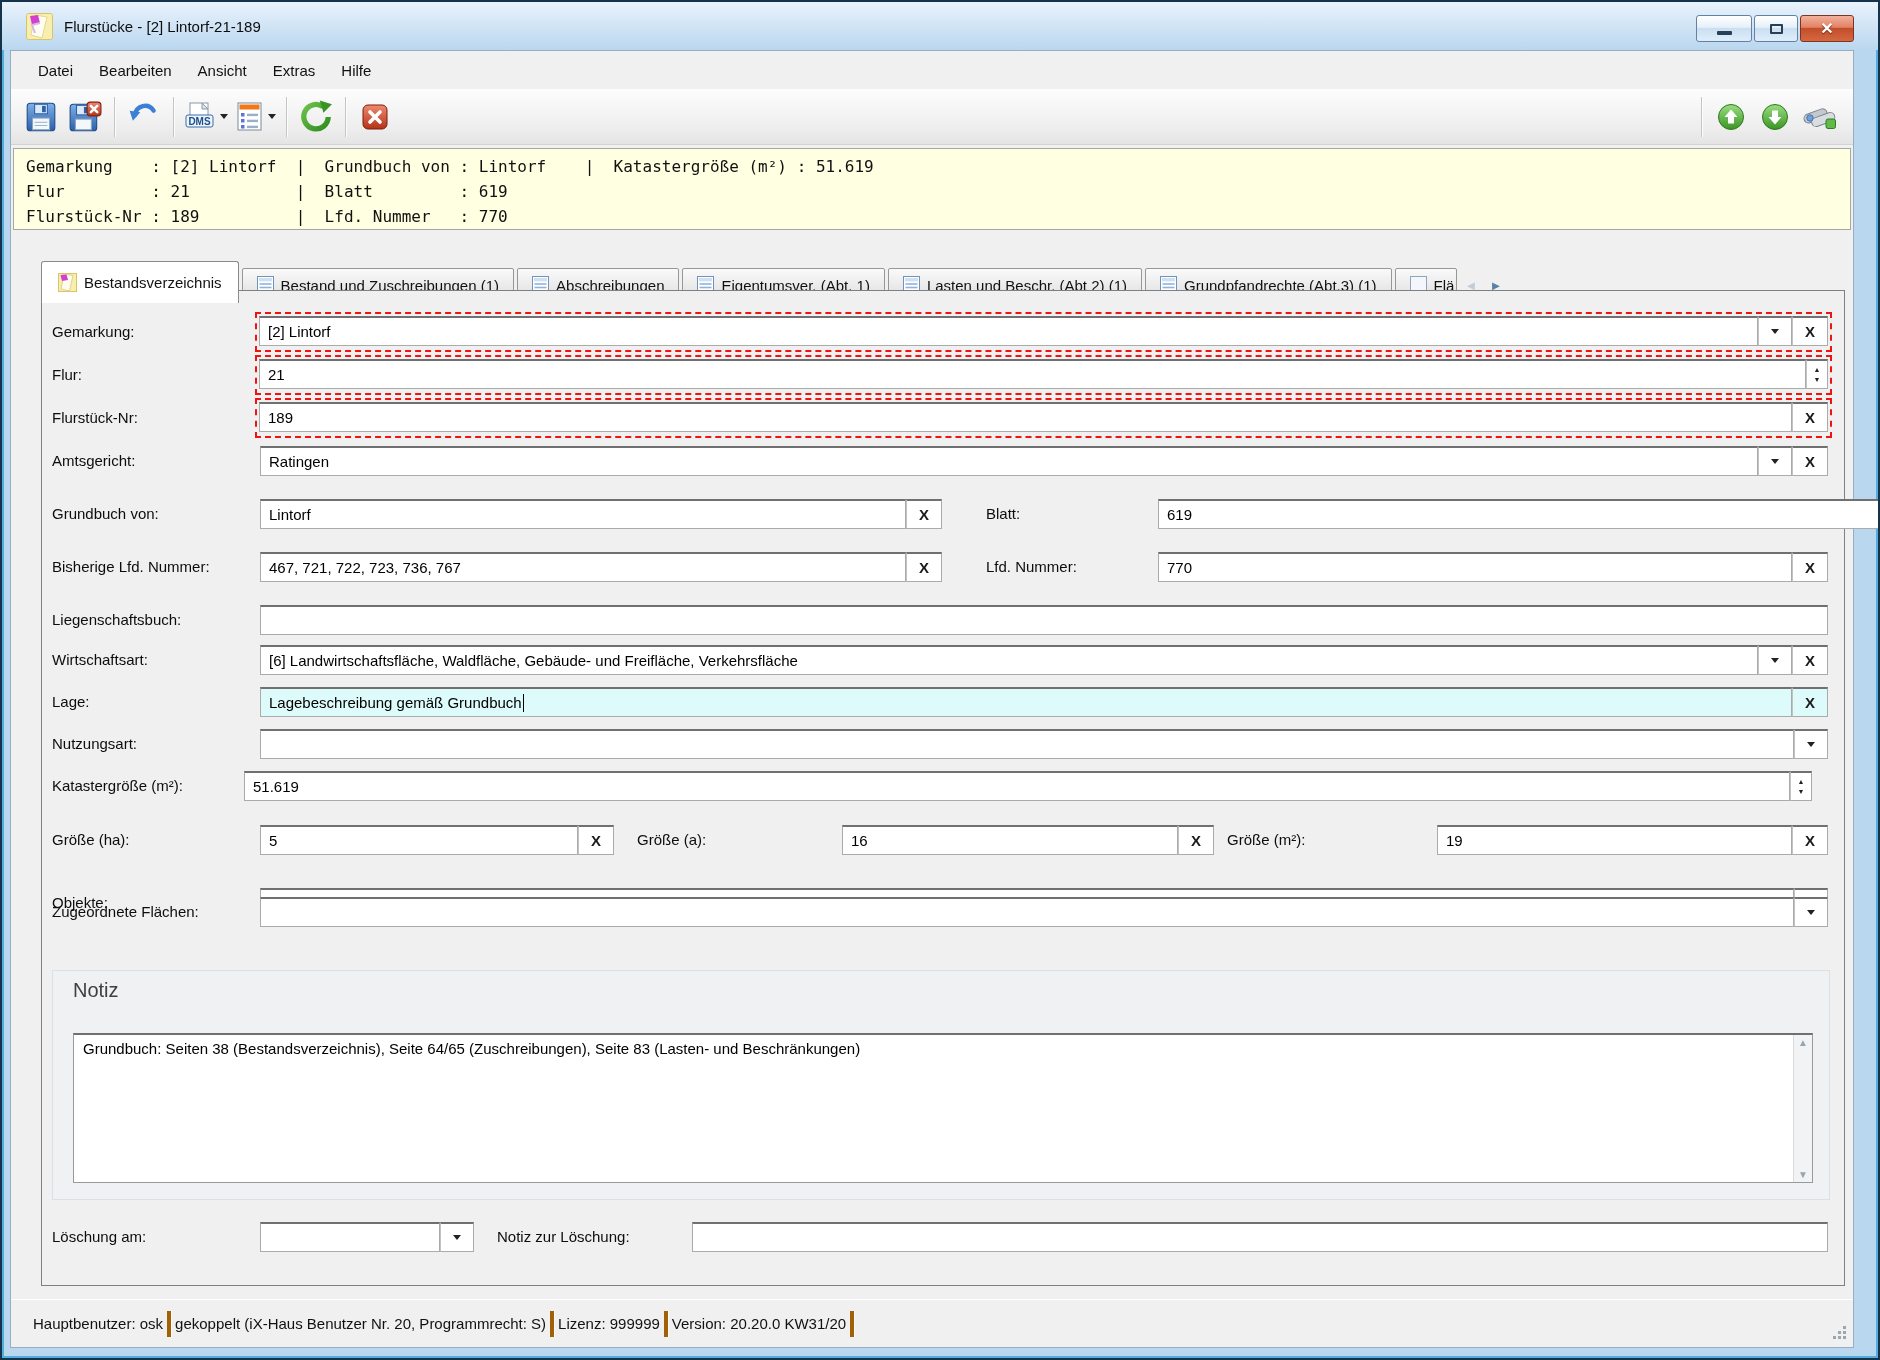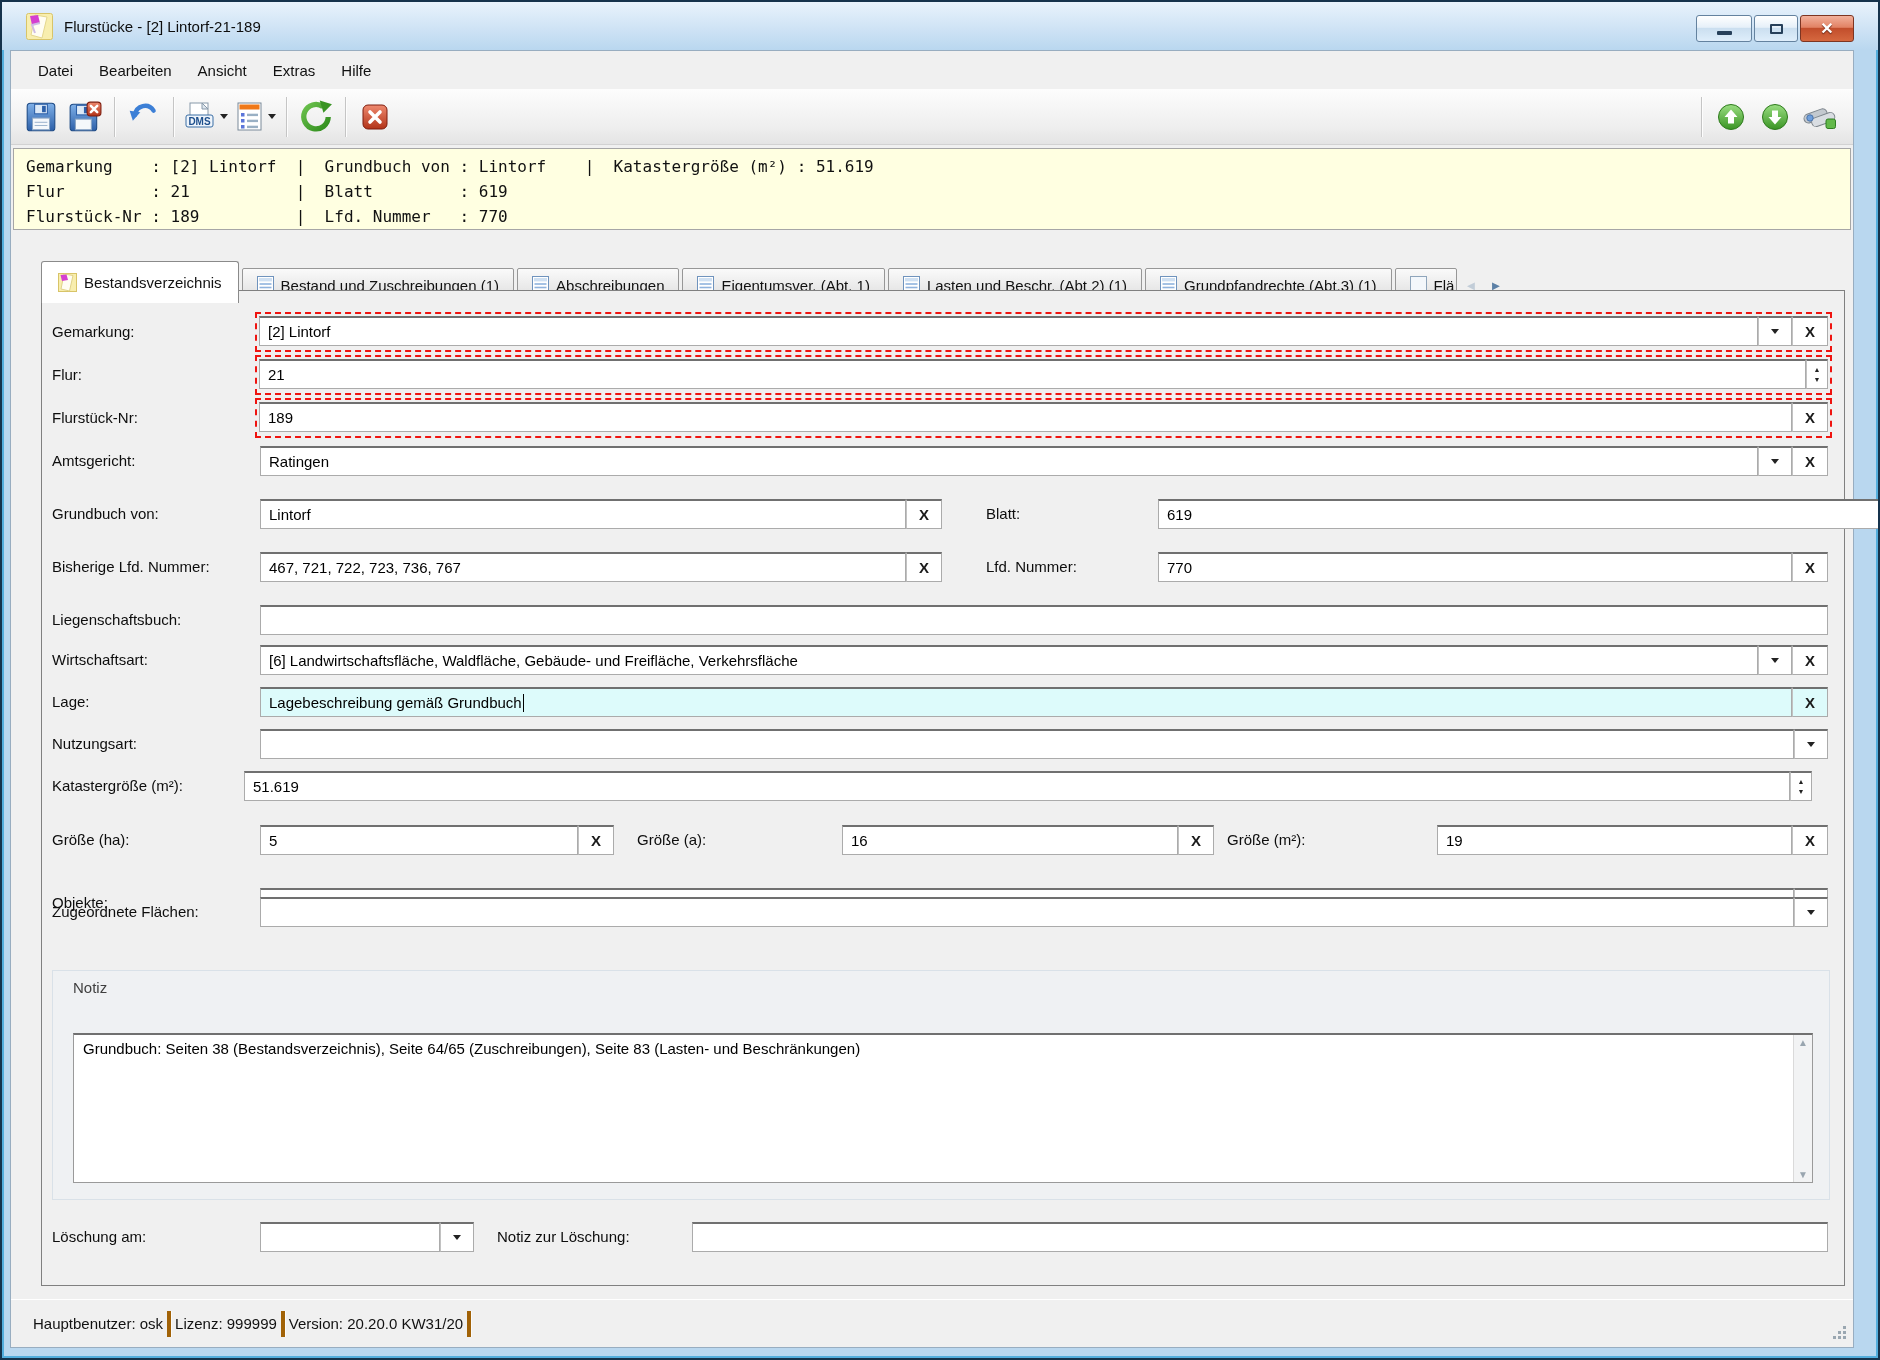--- a/index.html
+++ b/index.html
@@ -54,21 +54,21 @@
     padding:0 8px;font-size:15px;display:flex;align-items:center;white-space:nowrap;overflow:hidden;color:#000}
   .input.focused{background:#ddfbfb}
   .cell{height:30px;background:#fff;border:1px solid #ababab;border-top:2px solid #707070;border-left:1px solid #c2c2c2;
     display:flex;align-items:center;justify-content:center}
   .xcell{width:36px;font-size:15px;font-weight:bold;color:#1a1a1a}
   .acell{width:34px}
   .scell{width:22px;flex-direction:column;gap:3px;font-size:7px;line-height:7px;color:#222}
   .cursor-line{display:inline-block;width:1px;height:18px;background:#000;margin-left:1px}
   
   .groupbox{position:absolute;left:10px;top:679px;width:1778px;height:230px;border:1px solid #d9e1e8;background:#eff1f3}
-  .groupbox .gtitle{position:absolute;left:20px;top:8px;font-size:15px;color:#3f3f3f}
+  .groupbox .gtitle{position:absolute;left:20px;top:8px;font-size:20px;color:#3f3f3f}
   .ta{position:absolute;left:20px;top:62px;width:1740px;height:150px;background:#fff;border:1px solid #9a9a9a;border-top:2px solid #707070;display:flex}
   .ta-text{flex:1;padding:5px 9px;font-size:15px;color:#000}
   .ta-scroll{width:19px;background:#f2f3f4;border-left:1px solid #dadada;display:flex;flex-direction:column;justify-content:space-between;align-items:center;padding:2px 0;color:#99a5af;font-size:10px}
   
   .statusbar{position:absolute;left:0;bottom:0;width:100%;height:48px;background:#f0f0f0;border-top:1px solid #fff;display:flex;align-items:center;font-size:15px;color:#111}
   .sseg{padding:0 4px;height:26px;display:flex;align-items:center;border-right:4px solid #a16207;box-shadow:1px 0 0 #fbfbfb;white-space:nowrap}
   .sseg:first-child{padding-left:22px}
   .grip{position:absolute;right:5px;bottom:6px;width:16px;height:16px}
   .grip::before{content:"";position:absolute;left:0;top:0;width:3px;height:3px;background:transparent;
     box-shadow:11px 11px #9aa7b1,11px 6px #9aa7b1,6px 11px #9aa7b1,11px 1px #9aa7b1,1px 11px #9aa7b1,6px 6px #9aa7b1}
@@ -553,19 +553,20 @@
                 <span></span>
               </div>
           </div>
         </div>
 
       </div>
     </div>
 
     <div class="statusbar">
       <div class="sseg">Hauptbenutzer: osk</div>
+      <div class="sseg">gekoppelt (iX-Haus Benutzer Nr. 20, Programmrecht: S)</div>
       <div class="sseg">Lizenz: 999999</div>
       <div class="sseg">Version: 20.20.0 KW31/20</div>
       <div class="grip"></div>
     </div>
 
   </div>
 </div>
 
 </body></html>

